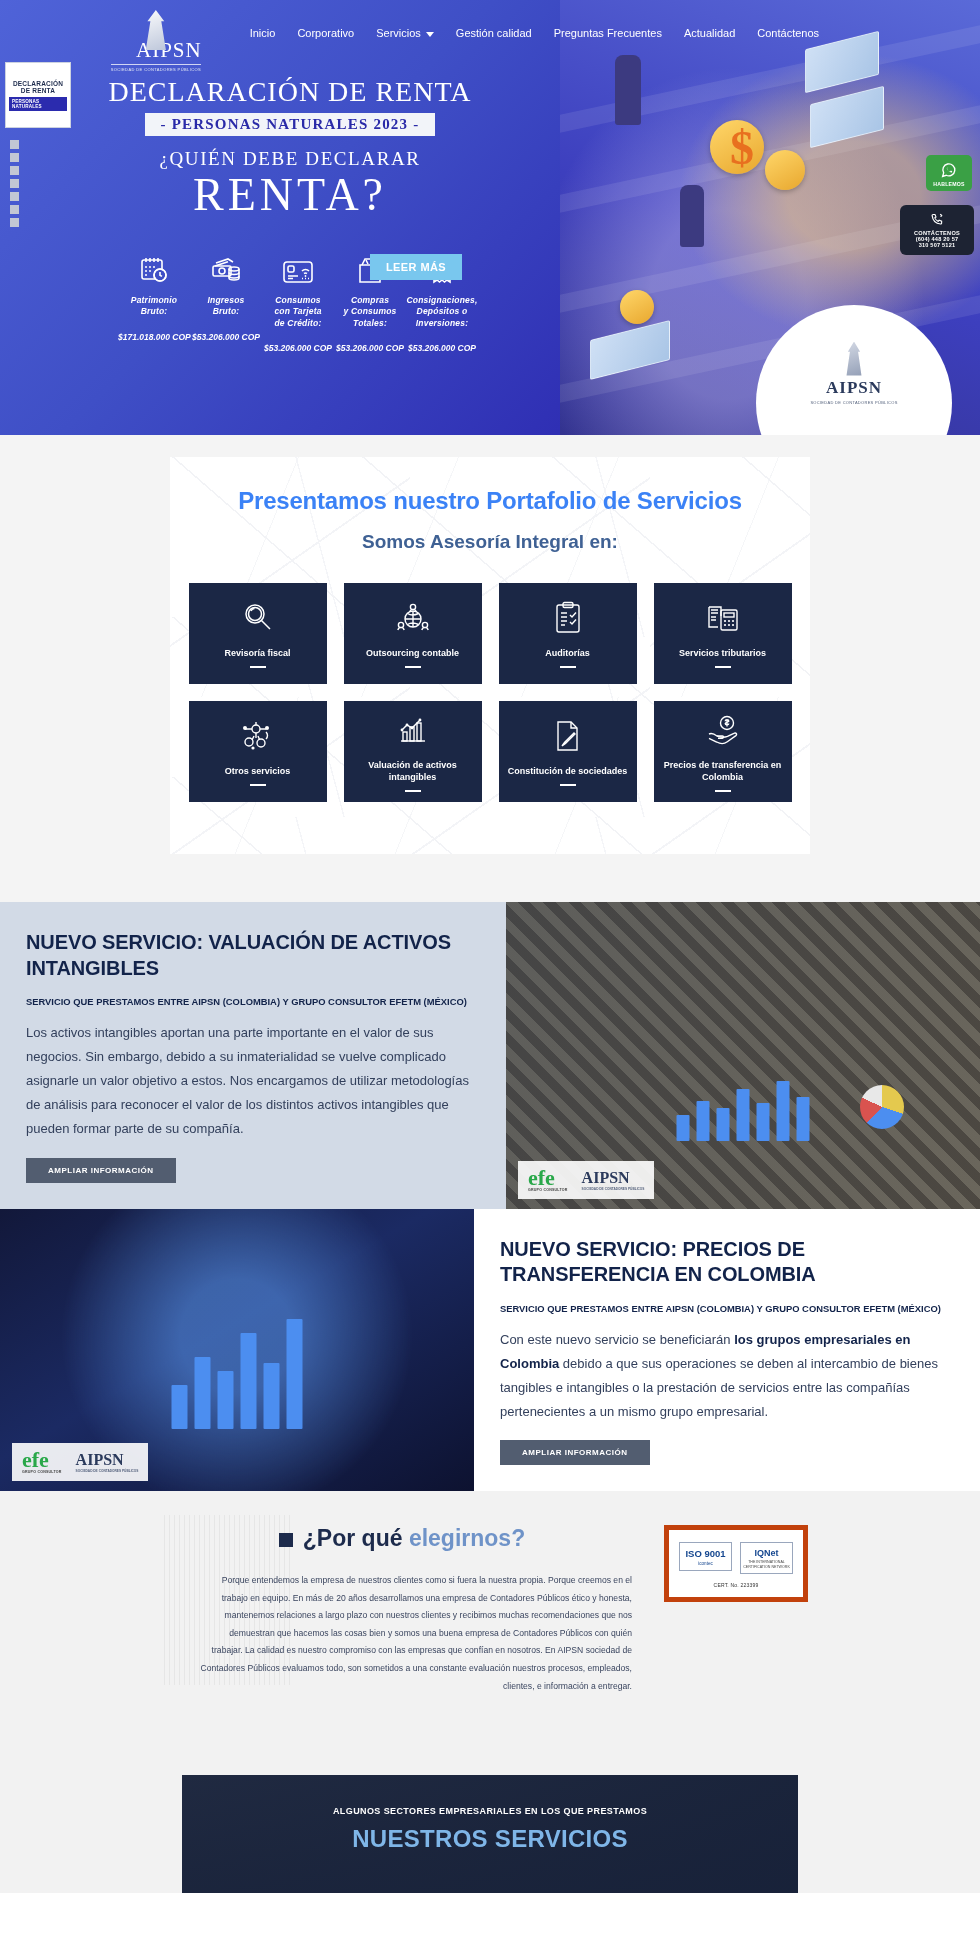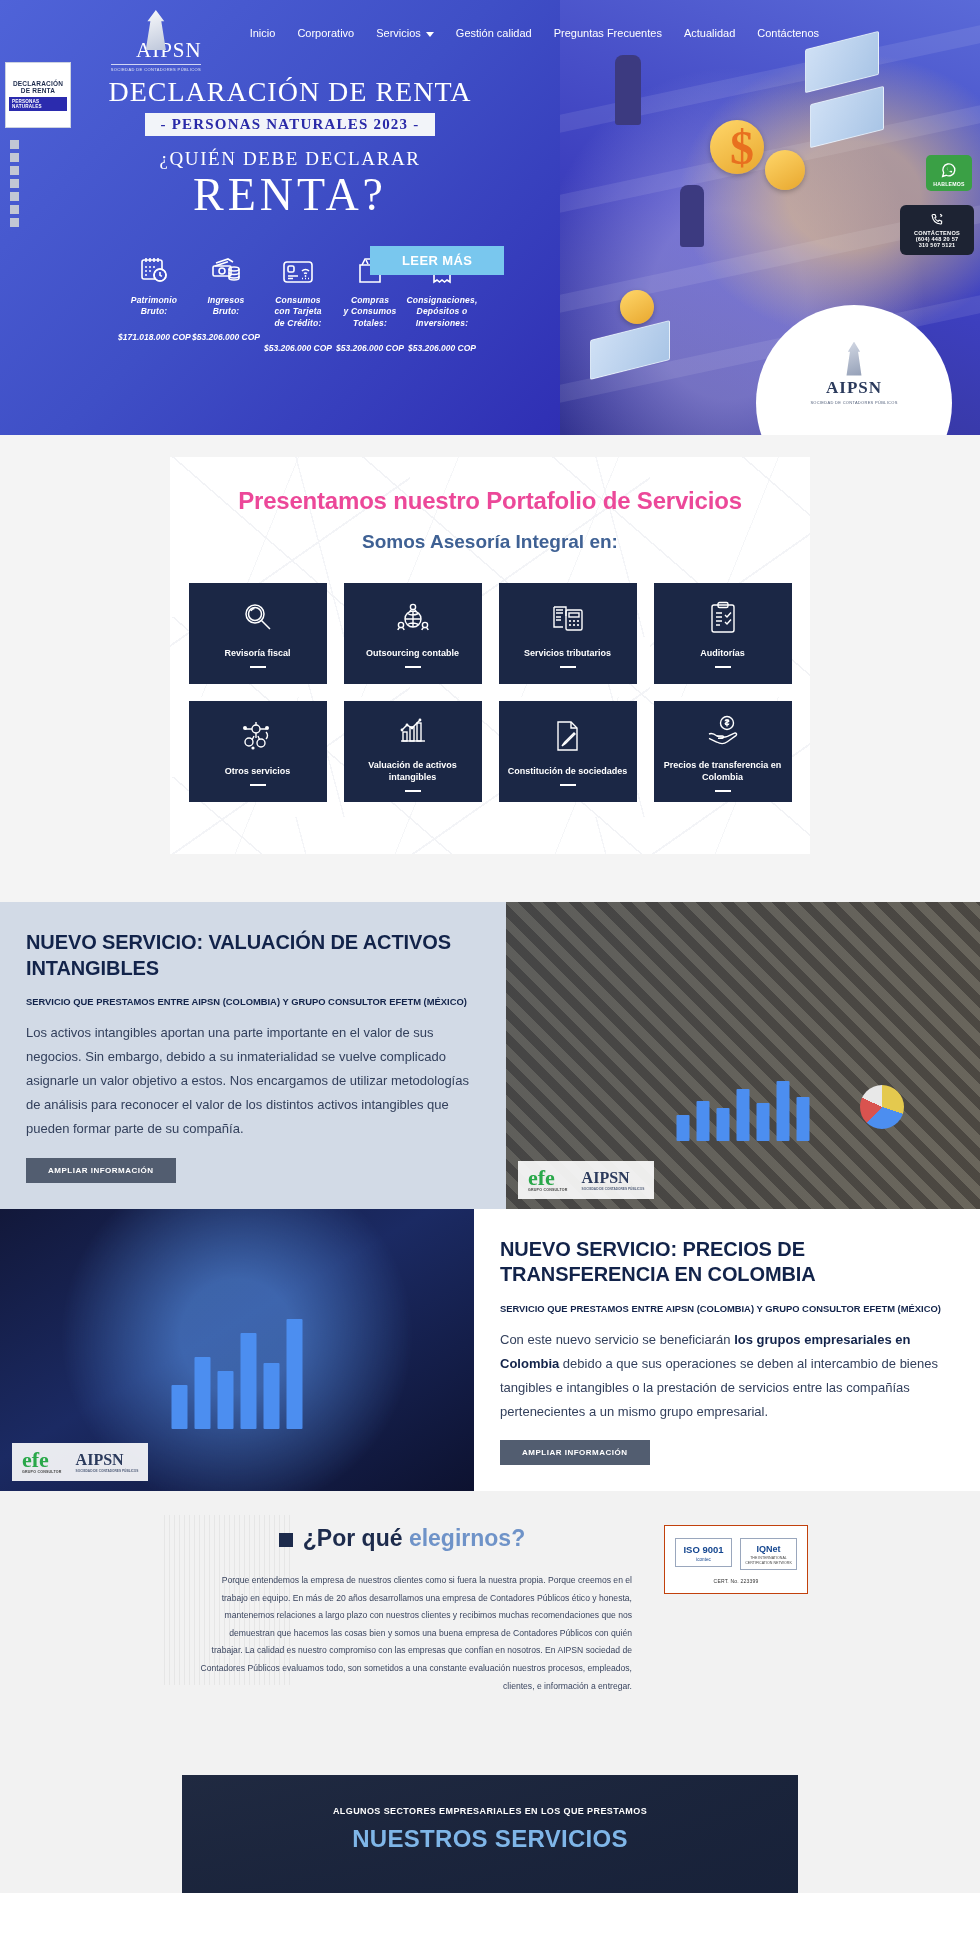--- a/index.html
+++ b/index.html
@@ -164,24 +164,24 @@
   .stat-icon svg { display:block; }
   .stat-label {
     color:#ffffff; font-size:8.5px; font-style:italic; font-weight:bold;
     line-height:1.35; letter-spacing:.2px;
   }
   .stat-amount {
     color:#ffffff; font-size:8.5px; font-style:italic; font-weight:bold;
     margin-top:14px; white-space:nowrap;
   }
   .leer-mas {
-    position:absolute; left:370px; top:246px; z-index:25;
+    position:absolute; left:370px; top:254px; z-index:25;
     background:#79c7ee; color:#ffffff;
-    font-size:13px; font-weight:bold; letter-spacing:.4px;
-    padding:7px 32px; cursor:pointer;
+    font-size:11px; font-weight:bold; letter-spacing:.4px;
+    padding:7px 16px; cursor:pointer;
   }
 
   
   .decal {
     position:absolute; left:5px; top:62px; z-index:18;
     width:66px; height:66px; background:#ffffff;
     border:1px solid #ccd2e0;
     display:flex; flex-direction:column; align-items:center;
     justify-content:center; padding:3px;
   }
@@ -232,21 +232,21 @@
       linear-gradient(41deg, transparent 49.7%, #e7e9ee 49.7%, #e7e9ee 50.3%, transparent 50.3%),
       linear-gradient(-35deg, transparent 49.7%, #e9ebf0 49.7%, #e9ebf0 50.3%, transparent 50.3%),
       linear-gradient(75deg, transparent 49.8%, #ebedf2 49.8%, #ebedf2 50.2%, transparent 50.2%),
       linear-gradient(-68deg, transparent 49.8%, #eceef3 49.8%, #eceef3 50.2%, transparent 50.2%);
     background-size:190px 160px, 240px 210px, 300px 180px, 160px 240px;
     pointer-events:none;
   }
   .pf-title {
     position:relative; z-index:2;
     text-align:center; font-size:24px; font-weight:bold;
-    color:#ec4899; letter-spacing:-.2px;
+    color:#3b82f6; letter-spacing:-.2px;
   }
   .pf-sub {
     position:relative; z-index:2;
     text-align:center; font-size:19px; font-weight:bold;
     color:#3f6194; margin-top:16px;
   }
   .cards-grid {
     position:relative; z-index:2;
     display:grid; grid-template-columns:repeat(4,138px);
     gap:17px; justify-content:center; margin-top:30px;
@@ -352,21 +352,21 @@
     background:#1d2b4c; margin-right:10px; vertical-align:-1px;
   }
   .why-title .accent { color:#6f93c8; }
   .why-body {
     position:relative;
     font-size:8.6px; color:#3a4considered; color:#3a455f;
     line-height:2.05; text-align:right;
     padding-left:26px;
   }
   .cert-box {
-    width:144px; background:#ffffff; border:1px solid #c2410c;
+    width:144px; background:#ffffff; border:5px solid #c2410c;
     padding:12px 10px 9px; text-align:center;
   }
   .cert-row { display:flex; gap:8px; justify-content:center; align-items:flex-start;}
   .cert-iso, .cert-iqnet {
     width:62px; border:1px solid #9aa7bd; padding:5px 2px 4px;
   }
   .cert-iso .big { font-size:9.5px;font-weight:bold;color:#14468f;}
   .cert-iso .small { font-size:4.6px;color:#14468f;margin-top:2px;}
   .cert-iqnet .big { font-size:9px;font-weight:bold;color:#14468f;}
   .cert-iqnet .small { font-size:3.6px;color:#444;margin-top:2px;line-height:1.3;}
@@ -583,20 +583,33 @@
             <path d="M9 18h16M17 10v16M11.5 12.5c3 2 7 2 11 0M11.5 23.5c3-2 7-2 11 0"></path>
             <circle cx="17" cy="6" r="2.6"></circle>
               <path d="M13.6 11c.6-1.6 2-2.6 3.4-2.6s2.8 1 3.4 2.6"></path>
             <circle cx="5" cy="24" r="2.6"></circle>
               <path d="M1.8 29c.5-1.6 1.9-2.6 3.2-2.6S7.7 27.4 8.2 29"></path>
             <circle cx="29" cy="24" r="2.6"></circle>
               <path d="M25.8 29c.5-1.6 1.9-2.6 3.2-2.6s2.7 1 3.2 2.6"></path>
           </svg>
         </div>
         <div class="svc-label">Outsourcing contable</div>
+        <div class="svc-rule"></div>
+      </div>
+
+      <div class="svc-card">
+        <div class="svc-icon">
+          <svg width="32" height="34" viewBox="0 0 32 34" fill="none" stroke="#fff" stroke-width="1.4">
+            <rect x="5" y="4" width="22" height="27" rx="2"></rect>
+            <rect x="11" y="1.5" width="10" height="5" rx="1.5"></rect>
+            <path d="M9 12h6M9 16h6M9 20h6M9 24h4"></path>
+            <path d="M18 14l2 2 4-4.5M18 21l2 2 4-4.5"></path>
+          </svg>
+        </div>
+        <div class="svc-label">Auditorías</div>
         <div class="svc-rule"></div>
       </div>
 
       <div class="svc-card">
         <div class="svc-icon">
           <svg width="34" height="34" viewBox="0 0 34 34" fill="none" stroke="#fff" stroke-width="1.4">
             <path d="M3 6h12v9M3 6v20h9"></path>
             <path d="M5 9h7M5 12h7M5 16h5M5 19h5"></path>
             <rect x="15" y="9" width="16" height="20" rx="1.5"></rect>
             <rect x="18" y="12" width="10" height="4"></rect>
@@ -607,33 +620,20 @@
               <circle cx="23" cy="24" r="1.1" fill="#fff" stroke="none"></circle>
               <circle cx="27" cy="24" r="1.1" fill="#fff" stroke="none"></circle>
           </svg>
         </div>
         <div class="svc-label">Servicios tributarios</div>
         <div class="svc-rule"></div>
       </div>
 
       <div class="svc-card">
         <div class="svc-icon">
-          <svg width="32" height="34" viewBox="0 0 32 34" fill="none" stroke="#fff" stroke-width="1.4">
-            <rect x="5" y="4" width="22" height="27" rx="2"></rect>
-            <rect x="11" y="1.5" width="10" height="5" rx="1.5"></rect>
-            <path d="M9 12h6M9 16h6M9 20h6M9 24h4"></path>
-            <path d="M18 14l2 2 4-4.5M18 21l2 2 4-4.5"></path>
-          </svg>
-        </div>
-        <div class="svc-label">Auditorías</div>
-        <div class="svc-rule"></div>
-      </div>
-
-      <div class="svc-card">
-        <div class="svc-icon">
           <svg width="34" height="32" viewBox="0 0 34 32" fill="none" stroke="#fff" stroke-width="1.4">
             <circle cx="15" cy="9" r="4"></circle>
               <circle cx="8" cy="22" r="4"></circle>
               <circle cx="20" cy="23" r="4"></circle>
             <path d="M11 9H4M15 5V2M19 9h6M15 13v5M11 20l2-4M18.5 19.5L17 16"></path>
             <circle cx="26" cy="8" r="2" fill="#fff" stroke="none"></circle>
               <circle cx="4" cy="8" r="2" fill="#fff" stroke="none"></circle>
             <circle cx="12" cy="28" r="1.6" fill="#fff" stroke="none"></circle>
             <path d="M25 12c2 2 2 5 0 7"></path>
           </svg>

